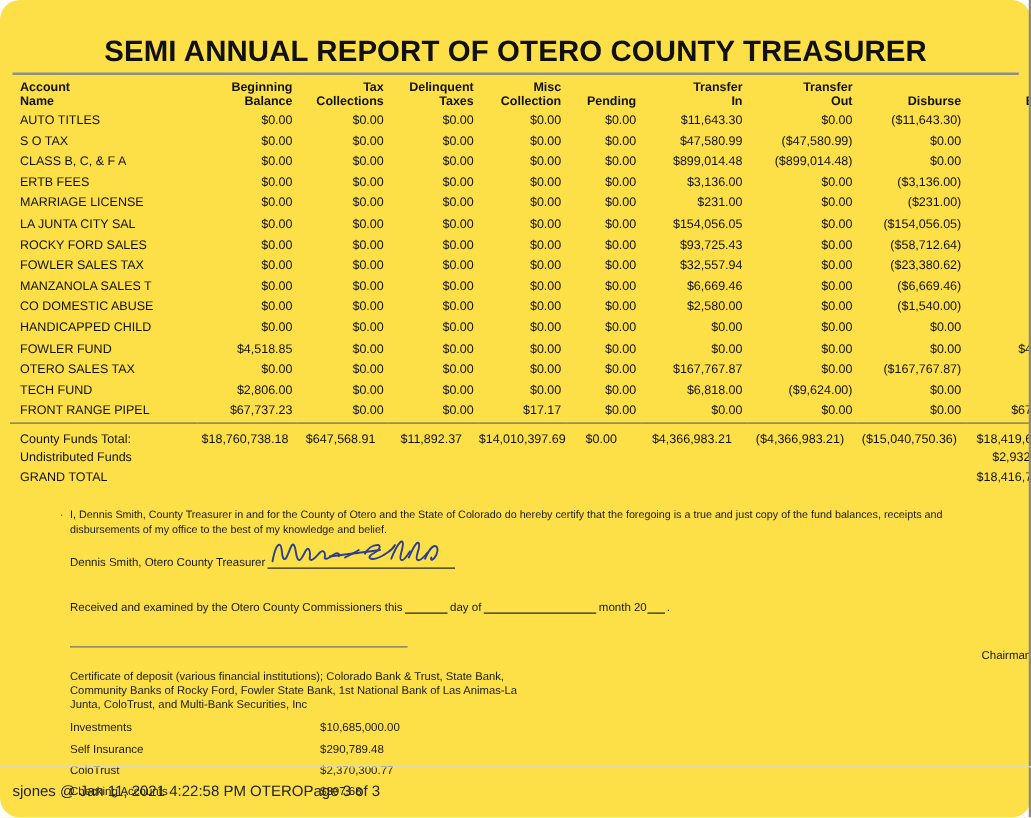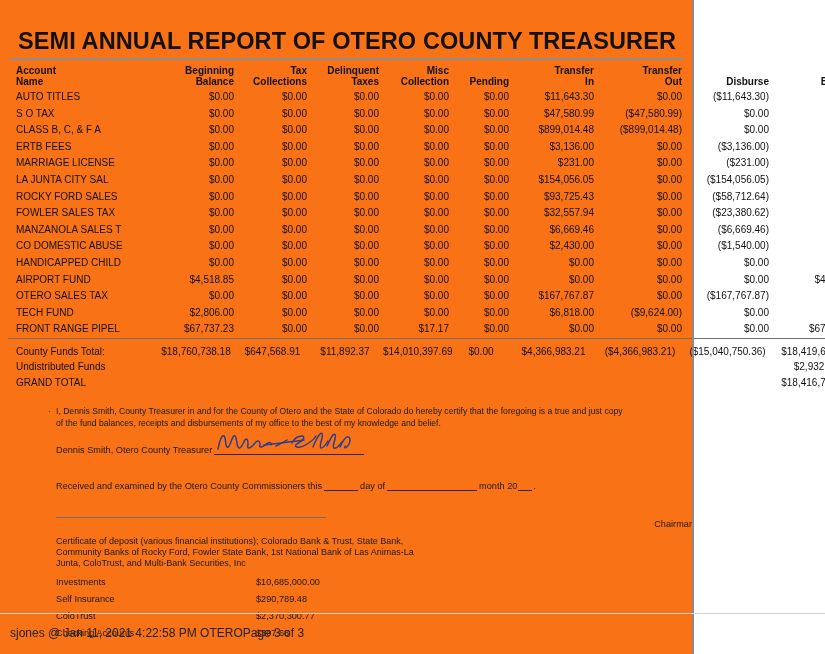--- a/index.html
+++ b/index.html
@@ -11,25 +11,26 @@
   body {
     width: 825px;
     height: 654px;
     font-family: "Liberation Sans", sans-serif;
     color: #1a1a1a;
     position: relative;
     overflow: hidden;
   }
   .page {
     position: relative;
-    width: 694px;
+    width: 825px;
     height: 654px;
-    background: #f97316;
+    background: #fde047;
     box-sizing: border-box;
     padding: 0;
+    border-radius: 16px;
   }
   .page-edge {
     position: absolute;
     top: 0;
     right: 0;
     width: 2px;
     height: 654px;
     background: #8a8a8a;
   }
 
@@ -425,39 +426,39 @@
             <td class="c-num">($6,669.46)</td>
             <td class="c-num">$0.00</td>
           </tr>
           <tr class="acct-row">
             <td class="c-name">CO DOMESTIC ABUSE</td>
             <td class="c-num">$0.00</td>
             <td class="c-num">$0.00</td>
             <td class="c-num">$0.00</td>
             <td class="c-num">$0.00</td>
             <td class="c-num">$0.00</td>
-            <td class="c-num">$2,430.00</td>
+            <td class="c-num">$2,580.00</td>
             <td class="c-num">$0.00</td>
             <td class="c-num">($1,540.00)</td>
             <td class="c-num">$0.00</td>
           </tr>
           <tr class="acct-row">
             <td class="c-name">HANDICAPPED CHILD</td>
             <td class="c-num">$0.00</td>
             <td class="c-num">$0.00</td>
             <td class="c-num">$0.00</td>
             <td class="c-num">$0.00</td>
             <td class="c-num">$0.00</td>
             <td class="c-num">$0.00</td>
             <td class="c-num">$0.00</td>
             <td class="c-num">$0.00</td>
             <td class="c-num">$0.00</td>
           </tr>
           <tr class="acct-row">
-            <td class="c-name">AIRPORT FUND</td>
+            <td class="c-name">FOWLER FUND</td>
             <td class="c-num">$4,518.85</td>
             <td class="c-num">$0.00</td>
             <td class="c-num">$0.00</td>
             <td class="c-num">$0.00</td>
             <td class="c-num">$0.00</td>
             <td class="c-num">$0.00</td>
             <td class="c-num">$0.00</td>
             <td class="c-num">$0.00</td>
             <td class="c-num">$4,518.85</td>
           </tr>

